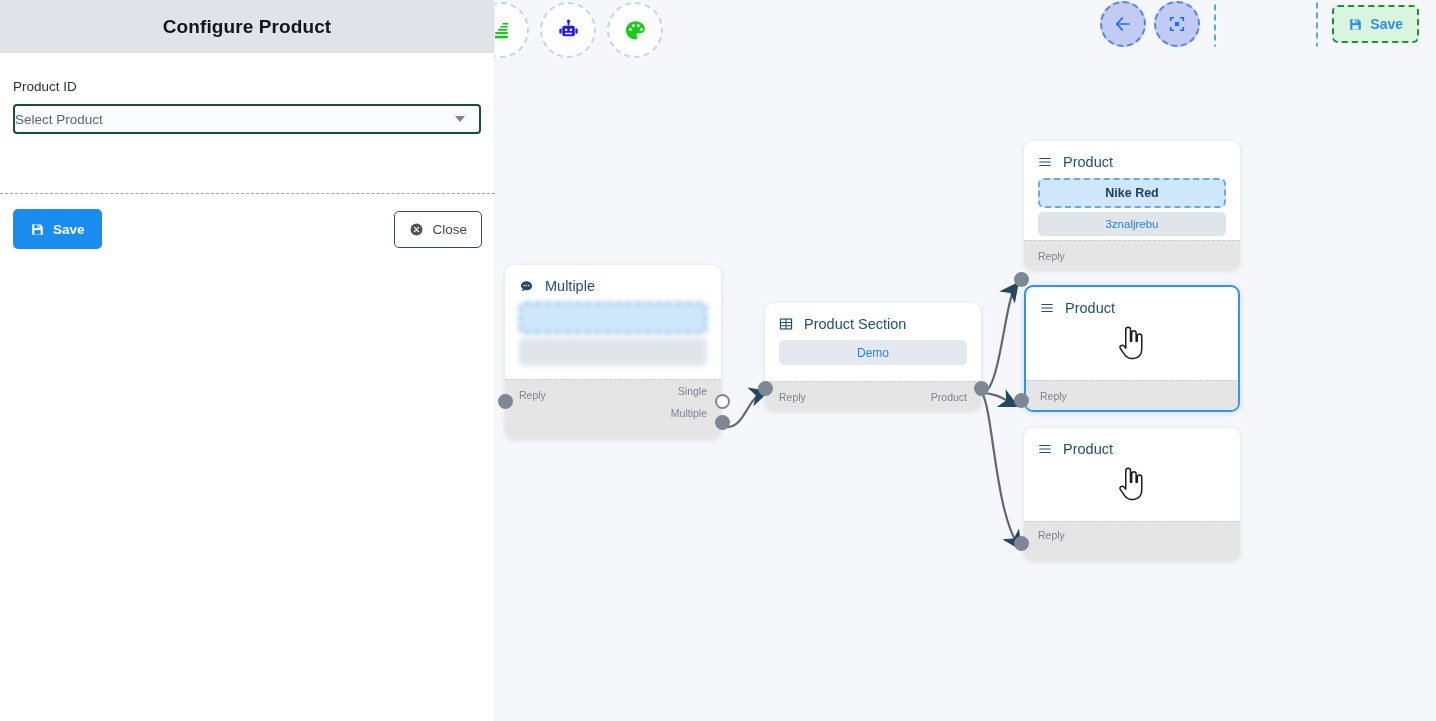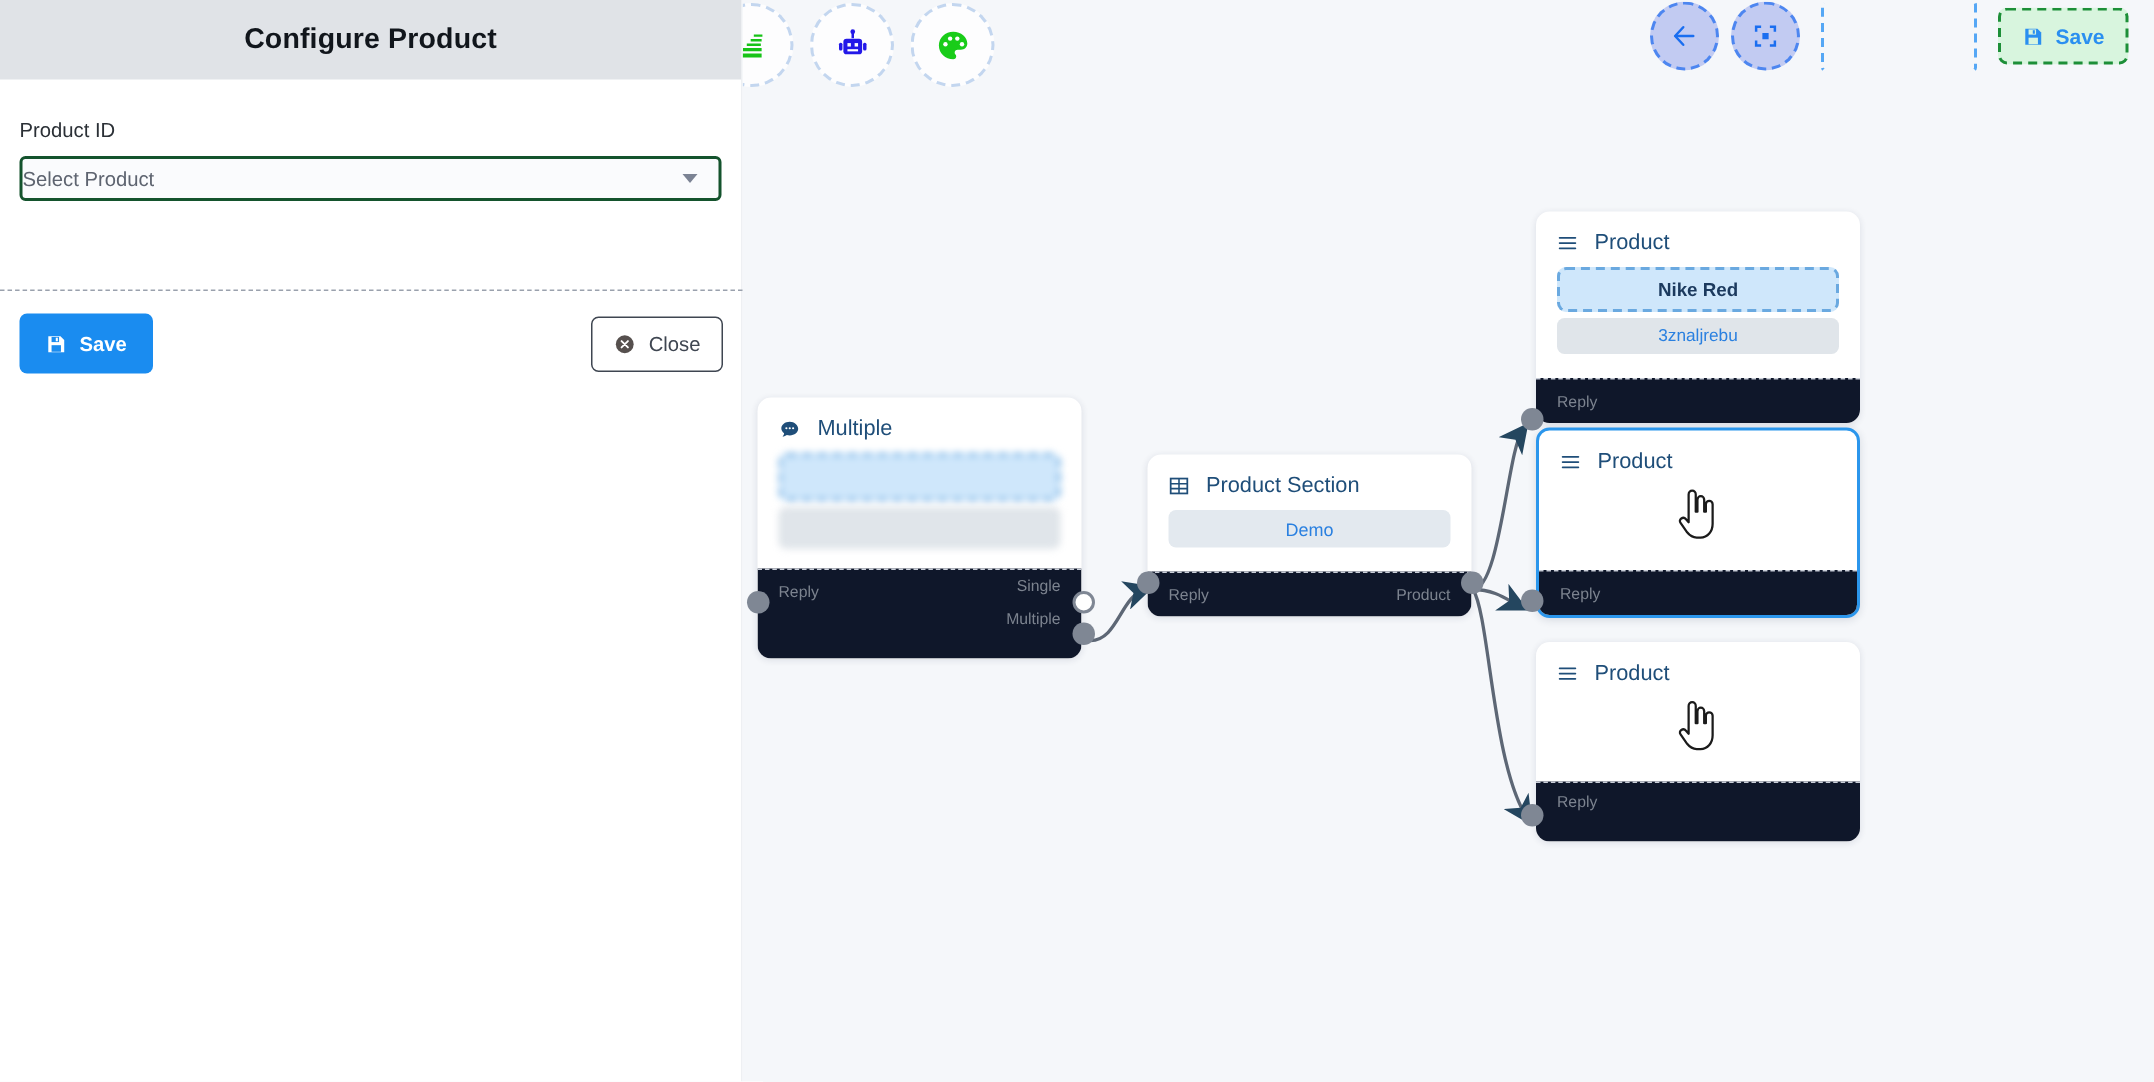--- a/index.html
+++ b/index.html
@@ -145,21 +145,21 @@
     border: 2px solid #2b96ec;
     box-shadow: 0 1px 6px rgba(30,45,70,.14);
   }
   .node-head {
     display: flex; align-items: center; gap: 11px;
     padding: 13px 14px 8px 14px;
     font-size: 14.5px; color: #1f4e79; font-weight: normal;
   }
   .node-body { padding: 0 14px 13px 14px; }
   .node-footer {
-    background: #0f172a;
+    background: #e5e5e5;
     border-top: 1px dashed #c9ced8;
     height: 30px;
     display: flex; align-items: center; justify-content: space-between;
     padding: 0 14px;
     position: relative;
     text-align: center;
   }
   .port-label { font-size: 10.5px; color: #7c838f; }
   .port-right-stack {
     display: flex; flex-direction: column; align-items: flex-end;
@@ -351,21 +351,21 @@
     <div class="port-dot" style="left:263px; top:381px;"></div>
     <div class="port-dot" style="left:479px; top:381px;"></div>
 
     <div class="node" style="left:529px; top:141px; width:216px;">
       <div class="node-head">
         <svg width="14" height="14" viewBox="0 0 24 24">
           <path d="M3 6h18M3 12h18M3 18h18" stroke="#1f4e79" stroke-width="2" stroke-linecap="round"></path>
         </svg>
         <span>Product</span>
       </div>
-      <div class="node-body" style="padding-bottom:16px;">
+      <div class="node-body" style="padding-bottom:4px;">
         <div class="chip-dashed">Nike Red</div>
         <div class="chip-gray">3znaljrebu</div>
       </div>
       <div class="node-footer">
         <span class="port-label">Reply</span>
       </div>
     </div>
     <div class="port-dot" style="left:519px; top:272px;"></div>
 
     <div class="node selected" style="left:529px; top:285px; width:216px;">

